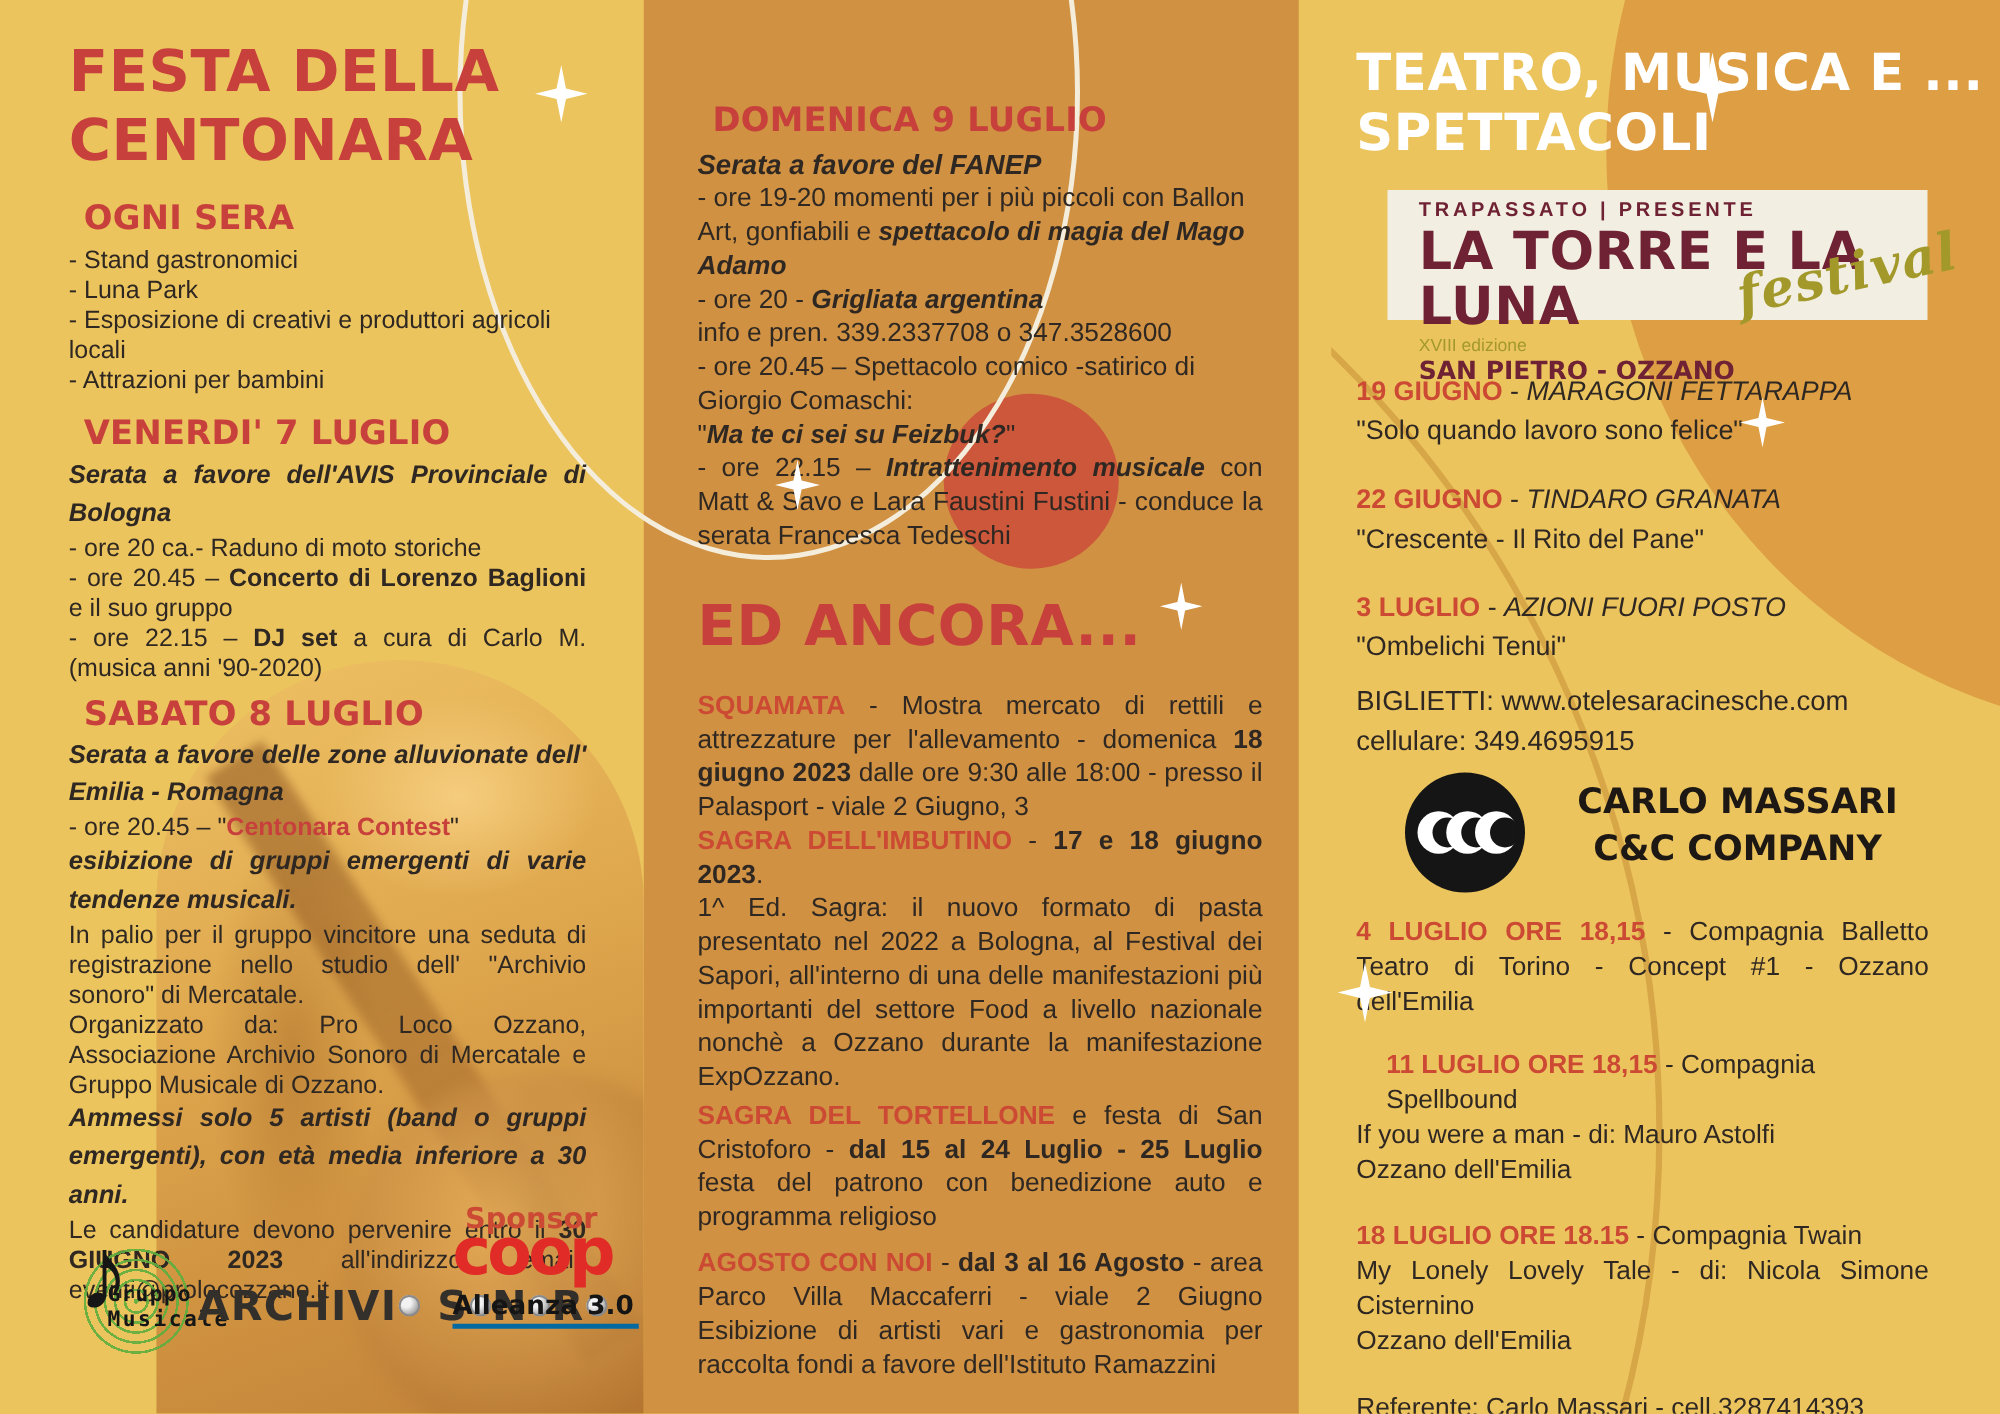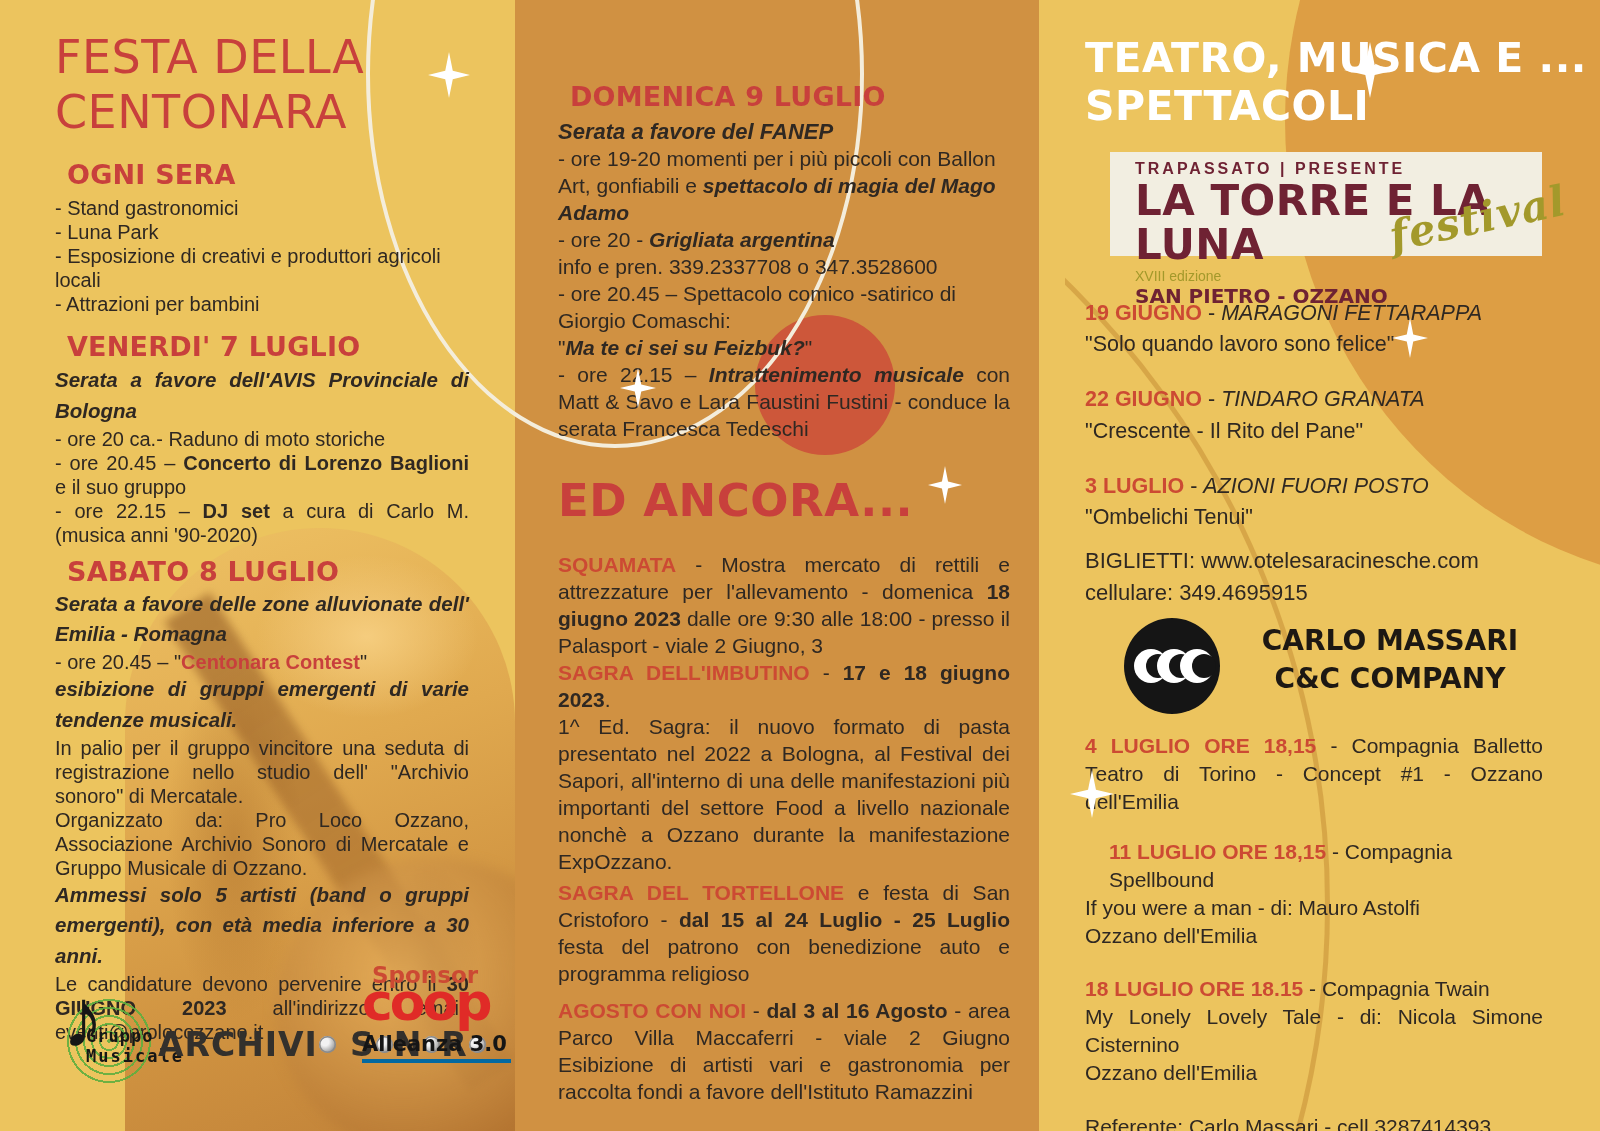--- a/index.html
+++ b/index.html
@@ -59,21 +59,21 @@
   span.red{color:var(--red);font-weight:700;}
   span.orange{color:var(--accent);font-weight:700;}
   span.u{text-decoration:underline;}
   .sec-h{font-family:"DejaVu Sans",sans-serif;font-weight:700;color:var(--red);
     font-size:27px;line-height:1.1;margin:0;letter-spacing:.2px;}
   .sec-h.ind{padding-left:12px;}
   .sec-h.big{font-size:45px;line-height:1.05;letter-spacing:.5px;}
 
   
   #left-title{position:absolute;left:55px;top:30px;z-index:3;
-    font-family:"DejaVu Sans",sans-serif;font-weight:400;color:var(--red);
+    font-family:"DejaVu Sans",sans-serif;font-weight:700;color:var(--red);
     font-size:46px;line-height:1.2;letter-spacing:.5px;}
   #left-blocks{left:55px;top:160px;width:414px;}
   #left-blocks .para{font-size:20px;line-height:1.2;}
   #left-blocks .para.em{font-size:20.5px;line-height:1.5;}
 
   
   #sponsor-label{position:absolute;left:372px;top:962px;z-index:3;
     font-family:"DejaVu Sans",sans-serif;font-weight:700;font-size:23px;color:var(--accent);}
   #gruppo-logo{position:absolute;left:56px;top:988px;width:106px;height:106px;z-index:3;}
   #gruppo-rings{position:absolute;left:6px;top:6px;width:94px;height:94px;border-radius:50%;

